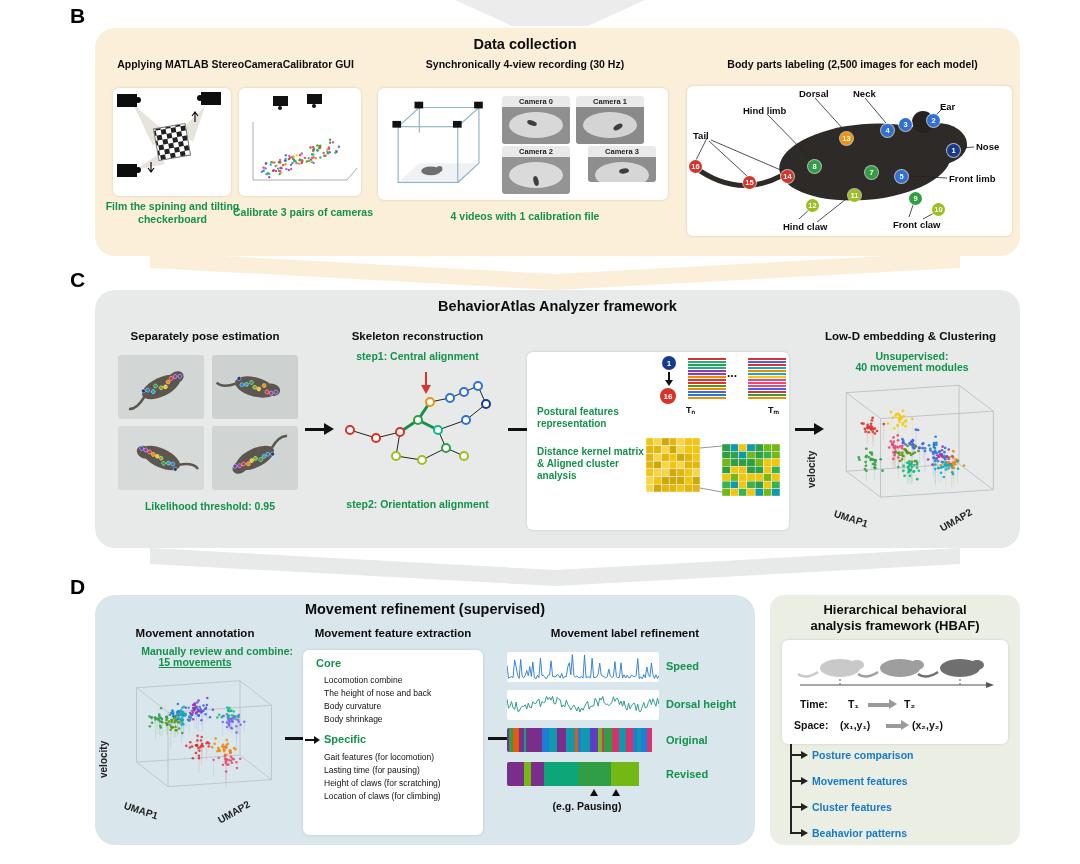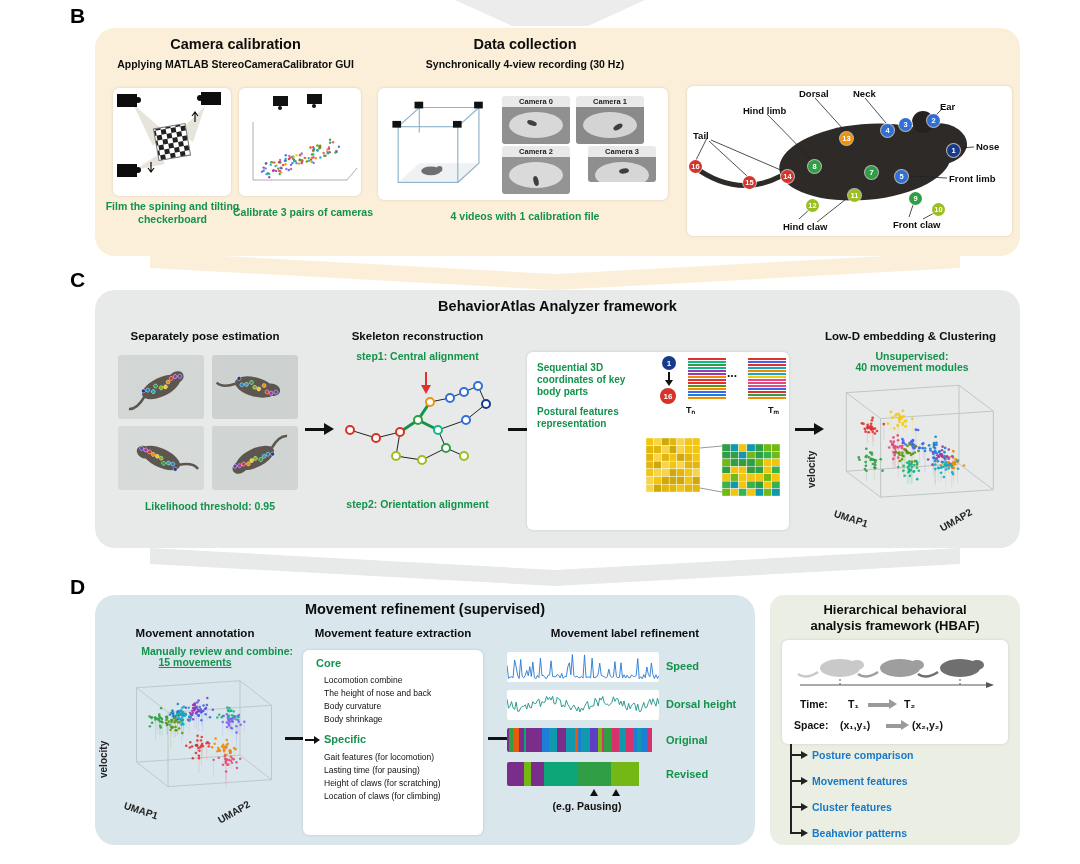--- a/index.html
+++ b/index.html
@@ -44,21 +44,20 @@
 </head>
 <body>
 
 <div class="stage">
 
   <div class="toptail" style="left:455px;top:0;width:190px;height:26px;"></div>
 
   <div class="panel-letter" style="left:70px;top:4px;">B</div>
   <div class="panel" style="left:95px;top:28px;width:925px;height:228px;background:#fcefd9;"></div>
 
-  <div class="sec-title" style="left:108px;top:36px;width:255px;">Camera calibration</div>
   <div class="sub" style="left:98px;top:58px;width:275px;">Applying MATLAB StereoCameraCalibrator GUI</div>
   <div class="wbox" style="left:113px;top:88px;width:118px;height:108px;">
     <svg viewBox="0 0 118 108" style="width:100%;height:100%;display:block">
       <defs>
           <pattern id="chk" width="10" height="10" patternUnits="userSpaceOnUse">
             <rect width="10" height="10" fill="#fff"></rect>
             <rect width="5" height="5" fill="#222"></rect>
             <rect x="5" y="5" width="5" height="5" fill="#222"></rect>
           </pattern>
         </defs>
@@ -257,20 +256,21 @@
       <div class="thumb-label">Camera 3</div>
       <svg viewBox="0 0 68 37" style="width:68px;height:37px;display:block">
           <rect width="68" height="37" fill="#8e8e8e"></rect>
           <ellipse cx="34" cy="18" rx="27" ry="13" fill="#d6d6d6"></ellipse>
           <ellipse cx="36" cy="14" rx="5" ry="2.5" fill="#3f3f3f" transform="rotate(-10 36 14)"></ellipse>
         </svg>
     </div>
   </div>
   <div class="cap" style="left:390px;top:210px;width:270px;">4 videos with 1 calibration file</div>
 
+  <div class="sub" style="left:690px;top:58px;width:325px;">Body parts labeling (2,500 images for each model)</div>
   <div class="wbox" style="left:687px;top:86px;width:325px;height:150px;">
     <svg viewBox="0 0 325 150" style="position:absolute;left:0;top:0;width:100%;height:100%">
       <path d="M94,90 C60,108 30,98 6,80" stroke="#2e2a27" stroke-width="5" fill="none"></path>
       <ellipse cx="178" cy="76" rx="86" ry="38" fill="#2e2a27" transform="rotate(-5 178 76)"></ellipse>
       <ellipse cx="250" cy="58" rx="30" ry="21" fill="#2e2a27"></ellipse>
       <circle cx="236" cy="36" r="11" fill="#262220"></circle>
       <circle cx="277" cy="60" r="3" fill="#2e2a27"></circle>
       <ellipse cx="150" cy="108" rx="9" ry="4" fill="#2e2a27"></ellipse>
       <ellipse cx="202" cy="106" rx="9" ry="4" fill="#2e2a27"></ellipse>
       <g stroke="#222" stroke-width="0.8">
@@ -446,22 +446,22 @@
         <circle cx="148" cy="36" r="4" stroke="#173a8c"></circle>
       </g>
     </svg>
   </div>
   <div class="note" style="left:330px;top:498px;width:175px;">step2: Orientation alignment</div>
 
   <div class="flow-arrow" style="left:508px;top:428px;"></div>
 
   <div class="col-title" style="left:530px;top:330px;width:260px;margin-top:24px;">Behavioral decomposition</div>
   <div class="wbox" style="left:527px;top:352px;width:262px;height:178px;"></div>
-  <div class="note" style="left:537px;top:362px;width:110px;text-align:left;white-space:normal;font-size:10px;">Sequential 3D coordinates of key body parts</div>
   <div class="note" style="left:537px;top:406px;width:110px;text-align:left;white-space:normal;font-size:10px;">Postural features representation</div>
+  <div class="note" style="left:537px;top:446px;width:110px;text-align:left;white-space:normal;font-size:10px;">Distance kernel matrix &amp; Aligned cluster analysis</div>
   <div class="mini-node mk-navy" style="left:662px;top:356px;width:14px;height:14px;font-size:8px;">1</div>
   <div class="v-arrow" style="left:668px;top:372px;"></div>
   <div class="mini-node mk-red" style="left:660px;top:388px;width:16px;height:16px;font-size:8px;">16</div>
   <div class="stripe-block abs" style="left:688px;top:358px;width:38px;height:42px;">
       <svg viewBox="0 0 38 42" preserveAspectRatio="none" style="width: 100%; height: 100%; display: block;">
         <line x1="0" y1="1" x2="38" y2="1" stroke="#e03131" stroke-width="1.8"></line>
         <line x1="0" y1="4" x2="38" y2="4" stroke="#12b886" stroke-width="1.8"></line>
         <line x1="0" y1="7" x2="38" y2="7" stroke="#2f9e44" stroke-width="1.8"></line>
         <line x1="0" y1="10" x2="38" y2="10" stroke="#12b886" stroke-width="1.8"></line>
         <line x1="0" y1="13" x2="38" y2="13" stroke="#9c36b5" stroke-width="1.8"></line>

